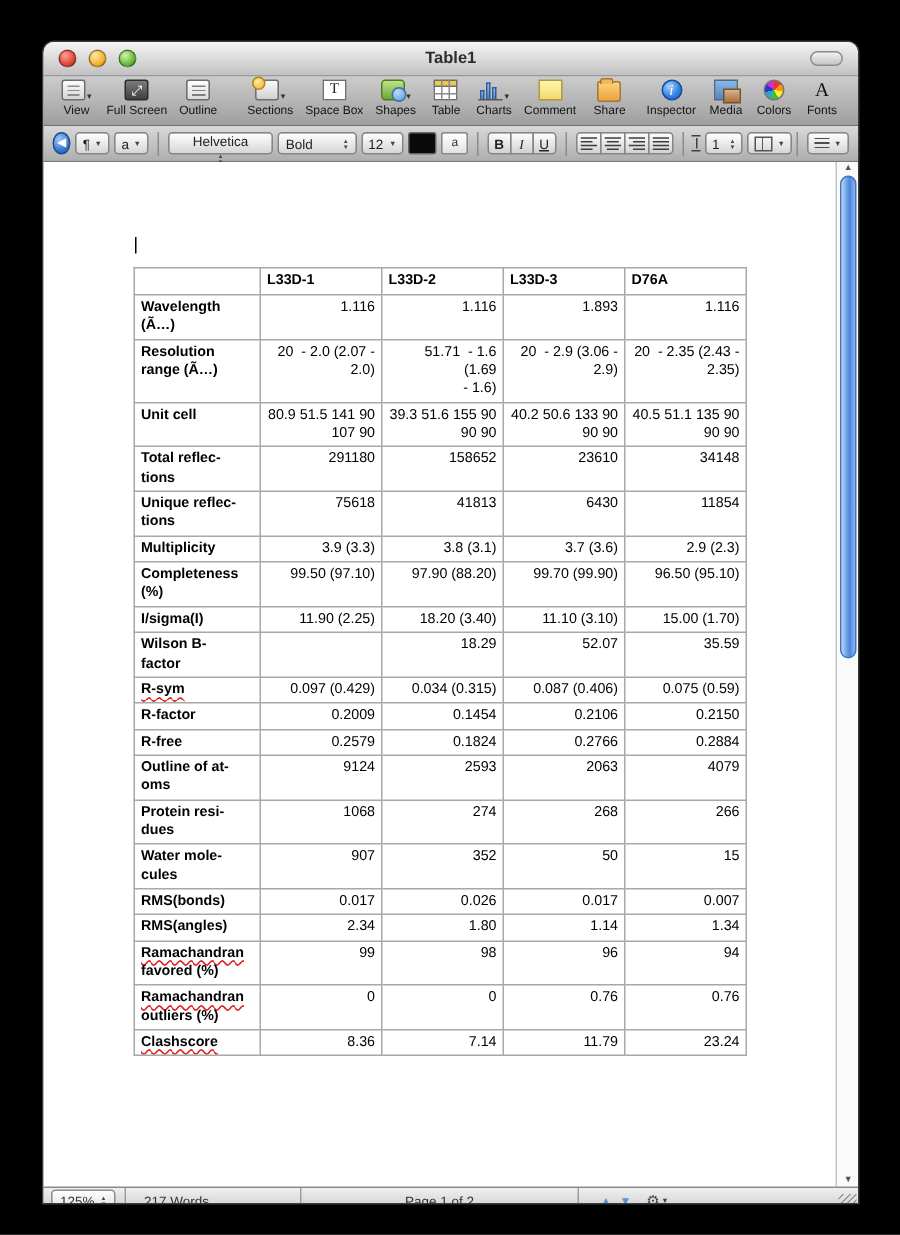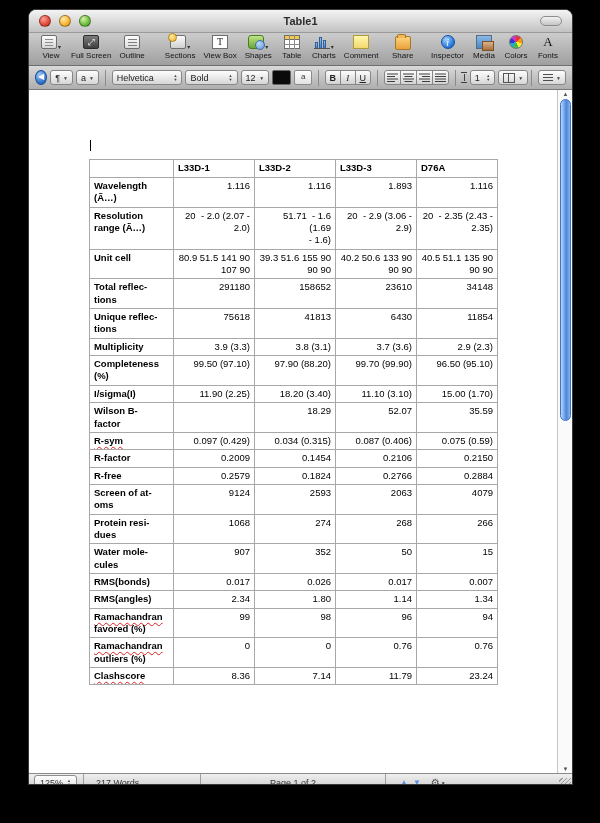--- a/index.html
+++ b/index.html
@@ -1,18 +1,18 @@
 <!DOCTYPE html>
 <html><head>
 <meta charset="utf-8">
 <style>
   html,body{margin:0;padding:0;background:#000;width:600px;height:823px;overflow:hidden;
     font-family:"Liberation Sans",sans-serif;-webkit-font-smoothing:antialiased;}
   .stage{position:relative;width:600px;height:823px;background:#000;}
-  .window{position:absolute;left:28px;top:9px;width:545px;height:776px;background:#fff;
+  .window{position:absolute;left:28px;top:27px;width:545px;height:776px;background:#fff;
     border-radius:8px 8px 0 0;overflow:hidden;border:1px solid #3a3a3a;box-sizing:border-box;}
 
   
   .titlebar{height:22px;background:linear-gradient(#f4f4f4,#c2c2c2);position:relative;
     display:flex;align-items:center;border-bottom:1px solid #9a9a9a;}
   .lights{position:absolute;left:10px;top:5px;display:flex;gap:8px;}
   .light{width:12px;height:12px;border-radius:50%;display:inline-block;box-sizing:border-box;border:1px solid rgba(0,0,0,.35);}
   .light.red{background:radial-gradient(circle at 35% 30%,#ff9f96,#e04a3a 60%,#a92a1d);}
   .light.yellow{background:radial-gradient(circle at 35% 30%,#ffe9a8,#f6b42f 60%,#c4831a);}
   .light.green{background:radial-gradient(circle at 35% 30%,#d2f3a5,#6cbc3f 60%,#3f8a1f);}
@@ -164,21 +164,21 @@
         <span class="iconrow">
             <span class="ticon i-sections"></span>
             <span class="tcaret">▾</span>
           </span>
         <span class="tlabel">Sections</span>
       </div>
       <div class="tbtn">
         <span class="iconrow">
             <span class="ticon i-textbox">T</span>
           </span>
-        <span class="tlabel">View Box</span>
+        <span class="tlabel">Space Box</span>
       </div>
       <div class="tbtn">
         <span class="iconrow">
             <span class="ticon i-shapes"></span>
             <span class="tcaret">▾</span>
           </span>
         <span class="tlabel">Shapes</span>
       </div>
       <div class="tbtn">
         <span class="iconrow">
@@ -247,21 +247,21 @@
       <span class="bluedot">◀</span>
       <span class="pill">
           <span>¶</span>
           <span class="dncaret">▼</span>
         </span>
       <span class="pill">
           <span>a</span>
           <span class="dncaret">▼</span>
         </span>
       <span class="vdiv"></span>
-      <span class="pill" style="width:88px;justify-content:space-between;">
+      <span class="pill" style="width:88px;justify-content:space-between;flex-direction:column;">
           <span>Helvetica</span>
           <span class="updown">
             <span>▲</span>
             <span>▼</span>
           </span>
         </span>
       <span class="pill" style="width:64px;justify-content:space-between;">
           <span>Bold</span>
           <span class="updown">
             <span>▲</span>
@@ -456,21 +456,21 @@
                 <td class="rval">0.2150</td>
               </tr>
               <tr>
                 <td class="rlabel">R-free</td>
                 <td class="rval">0.2579</td>
                 <td class="rval">0.1824</td>
                 <td class="rval">0.2766</td>
                 <td class="rval">0.2884</td>
               </tr>
               <tr>
-                <td class="rlabel">Screen of at-
+                <td class="rlabel">Outline of at-
 oms</td>
                 <td class="rval">9124</td>
                 <td class="rval">2593</td>
                 <td class="rval">2063</td>
                 <td class="rval">4079</td>
               </tr>
               <tr>
                 <td class="rlabel">Protein resi-
 dues</td>
                 <td class="rval">1068</td>

